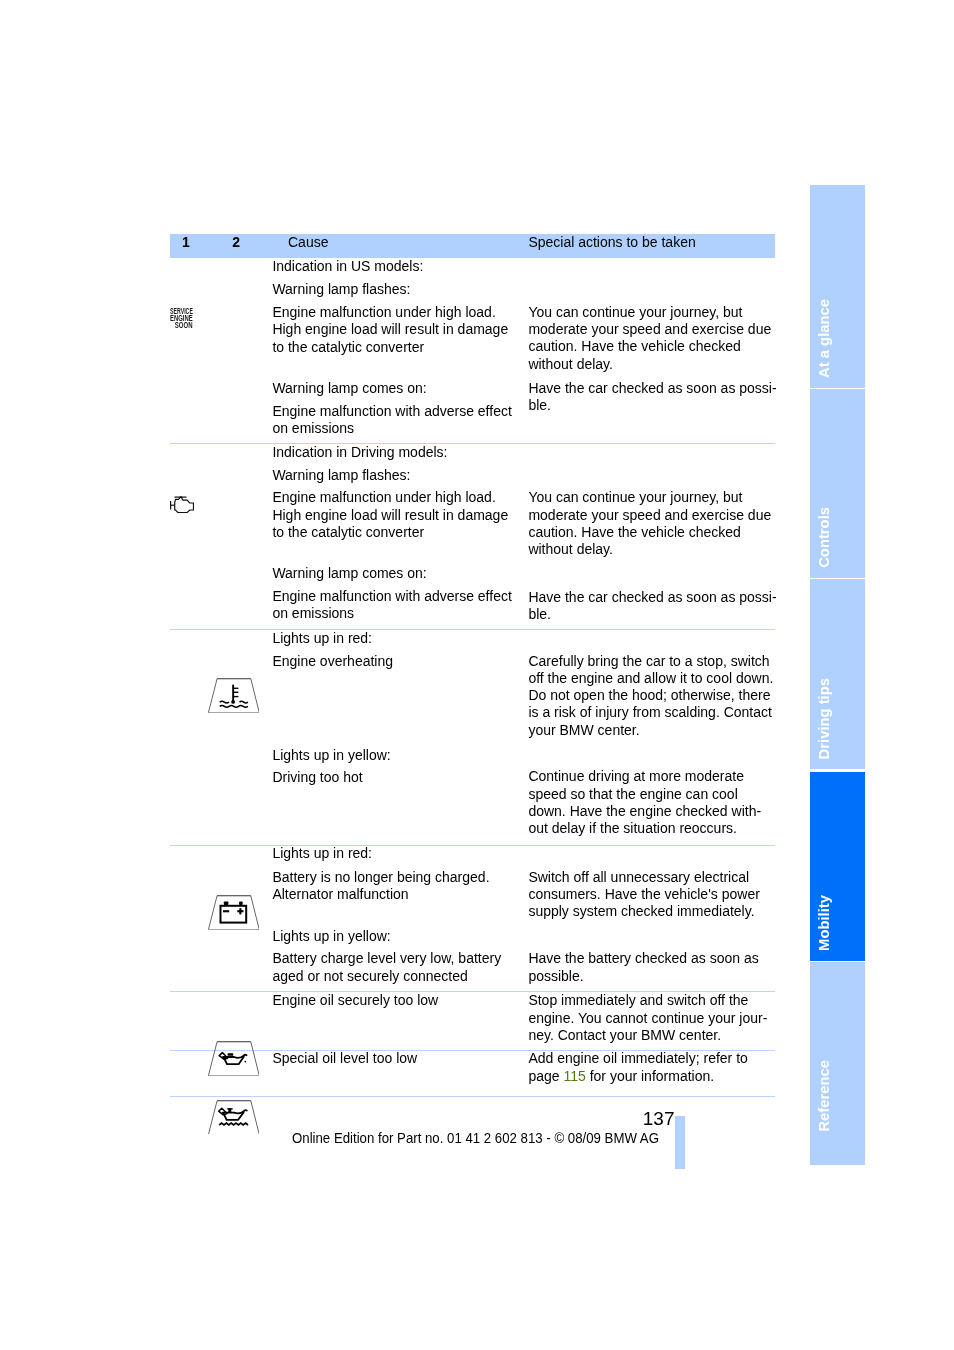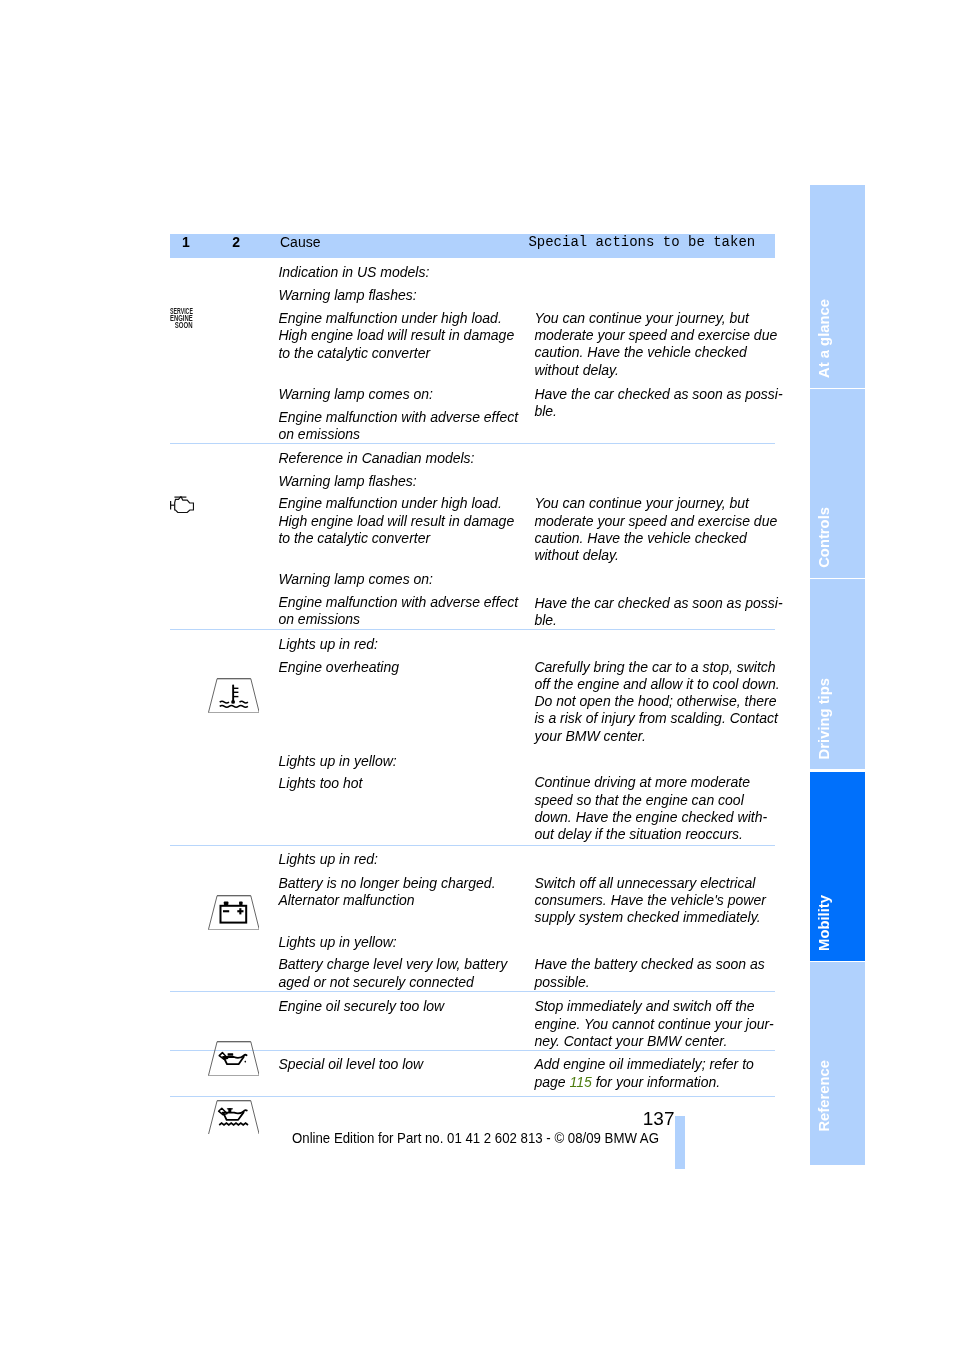--- a/index.html
+++ b/index.html
@@ -15,29 +15,29 @@
   .tab-label{position:absolute;left:6.0px;bottom:9.3px;white-space:nowrap;
              writing-mode:vertical-rl;transform:rotate(180deg);
              font-size:14.8px;font-weight:bold;color:#ffffff;letter-spacing:0px;}
 
   
   .table{position:absolute;left:170px;top:234.2px;width:604.6px;}
   .thead{position:absolute;left:0;top:0;width:604.6px;height:23.5px;background:#b0d1fd;}
   .thead span{position:absolute;font-size:14px;line-height:17.4px;top:-0.3px;white-space:nowrap;}
   .th1{left:11.9px;font-weight:bold;}
   .th2{left:62.3px;font-weight:bold;}
-  .thc{left:110px;text-align:right;}
-  .tha{left:358.4px;font-family:Liberation Mono, monospace;}
+  .thc{left:118px;text-align:right;}
+  .tha{left:358.4px;}
 
   .row{position:absolute;left:0;width:604.6px;border-bottom:1px solid #b8d6fb;}
   .cell{position:absolute;top:0;height:100%;}
   .c-icon{left:0;width:100px;margin-top:44px;}
   .c-cause{left:102.4px;width:257px;}
   .c-act{left:358.4px;width:247px;}
-  .cell .para{position:absolute;left:0;margin:6px;font-size:14px;line-height:17.3px;white-space:nowrap;font-style:italic;}
+  .cell .para{position:absolute;left:0;margin:0;font-size:14px;line-height:17.3px;white-space:nowrap;}
   .link{color:#4d7c0f;}
 
   
   .icon{position:absolute;}
   .ses{position:absolute;left:0;top:0;width:40px;height:34px;}
   .ses text{font-family:"Liberation Sans",sans-serif;font-size:8.7px;font-weight:bold;fill:#1a1a1a;}
   .ses .l1{transform:scaleX(0.603);transform-origin:0 0;transform-box:fill-box;}
   .ses .l2{transform:scaleX(0.679);transform-origin:0 0;transform-box:fill-box;}
   .ses .l3{transform:scaleX(0.695);transform-origin:0 0;transform-box:fill-box;}
 
@@ -103,21 +103,21 @@
         <svg class="icon" style="left:-0.2px;top:8.4px" width="24.6" height="17.6" viewBox="0 0 246 176">
           <g fill="none" stroke="#111" stroke-width="12" stroke-linejoin="miter" stroke-linecap="butt">
             <path d="M47 66 L55 34 L85 34 L106 9 L112 9 L128 42 L172 42 L196 70 L235 70 L235 140 L198 140 L172 165 L78 165 L55 140 L47 140 Z"></path>
             <path d="M44 11 H164"></path>
             <path d="M6 49 V136"></path>
             <path d="M6 92 H45"></path>
           </g>
         </svg>
       </div>
       <div class="cell c-cause">
-        <p class="para" style="top:0px">Reference in Canadian models:</p>
+        <p class="para" style="top:0px">Indication in Driving models:</p>
         <p class="para" style="top:22.9px">Warning lamp flashes:</p>
         <p class="para" style="top:45.7px">Engine malfunction under high load.<br>High engine load will result in damage<br>to the catalytic converter</p>
         <p class="para" style="top:121.5px">Warning lamp comes on:</p>
         <p class="para" style="top:144.3px">Engine malfunction with adverse effect<br>on emissions</p>
       </div>
       <div class="cell c-act">
         <p class="para" style="top:45.7px">You can continue your journey, but<br>moderate your speed and exercise due<br>caution. Have the vehicle checked<br>without delay.</p>
         <p class="para" style="top:145.1px">Have the car checked as soon as possi-<br>ble.</p>
       </div>
     </div>
@@ -137,21 +137,21 @@
           </g>
           <path fill="none" stroke="#000" stroke-width="15" stroke-linecap="butt" d="M117 242 q23 -17 46 0 t47 0"></path>
           <path fill="none" stroke="#000" stroke-width="15" stroke-linecap="butt" d="M315 242 q21 -17 42 0 t42 0"></path>
           <path fill="none" stroke="#000" stroke-width="15" stroke-linecap="butt" d="M117 284 q23 -17 47 0 t47 0 t47 0 t47 0 t47 0 t47 0"></path>
         </svg>
       </div>
       <div class="cell c-cause">
         <p class="para" style="top:0.3px">Lights up in red:</p>
         <p class="para" style="top:22.7px">Engine overheating</p>
         <p class="para" style="top:117.4px">Lights up in yellow:</p>
-        <p class="para" style="top:139.5px">Lights too hot</p>
+        <p class="para" style="top:139.5px">Driving too hot</p>
       </div>
       <div class="cell c-act">
         <p class="para" style="top:138.3px">Continue driving at more moderate<br>speed so that the engine can cool<br>down. Have the engine checked with-<br>out delay if the situation reoccurs.</p>
         <p class="para" style="top:22.6px">Carefully bring the car to a stop, switch<br>off the engine and allow it to cool down.<br>Do not open the hood; otherwise, there<br>is a risk of injury from scalding. Contact<br>your BMW center.</p>
       </div>
     </div>
 
     <div class="row" style="top:611.7px;height:144.8px">
       <div class="cell c-icon">
         <svg class="icon" style="left:37.7px;top:5px" width="51.3" height="34.7" viewBox="0 0 513 347">

